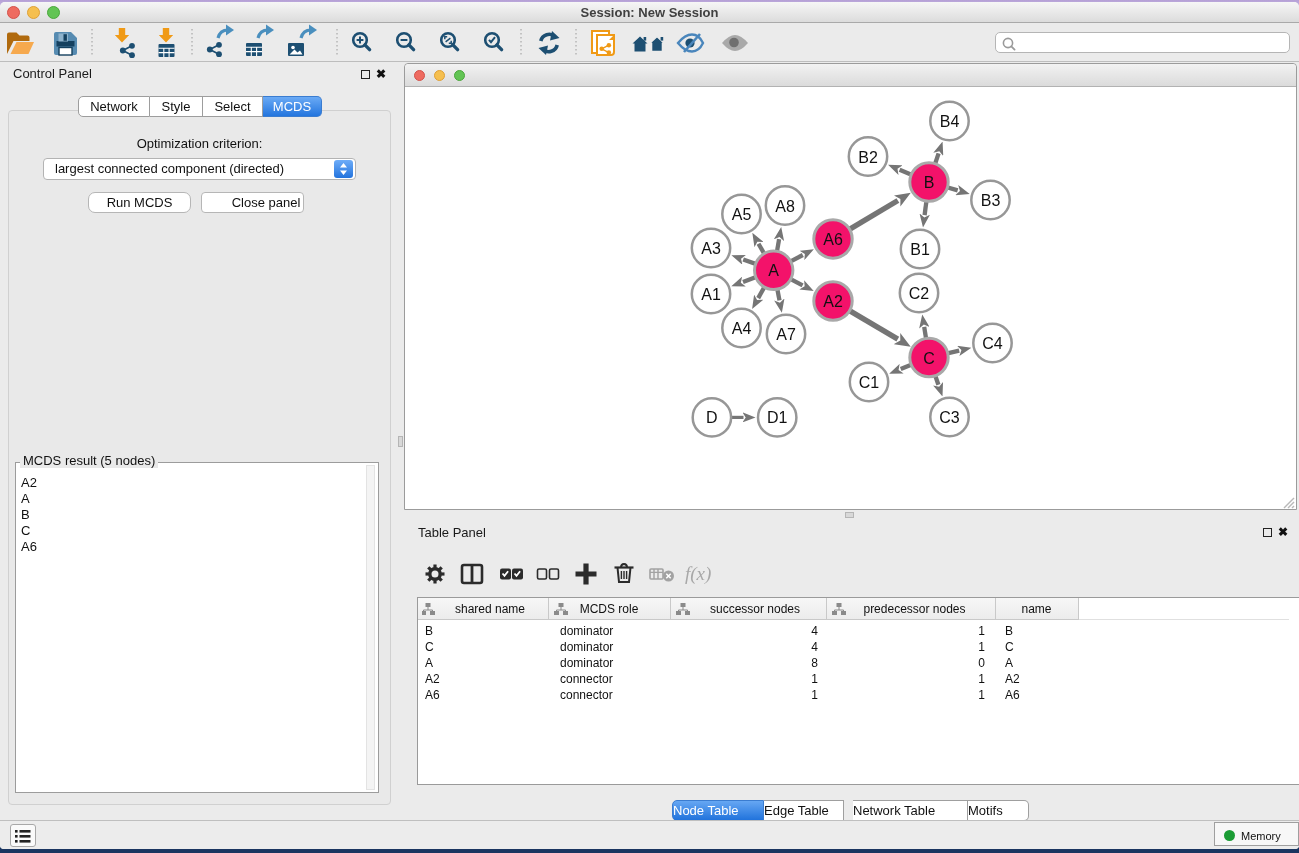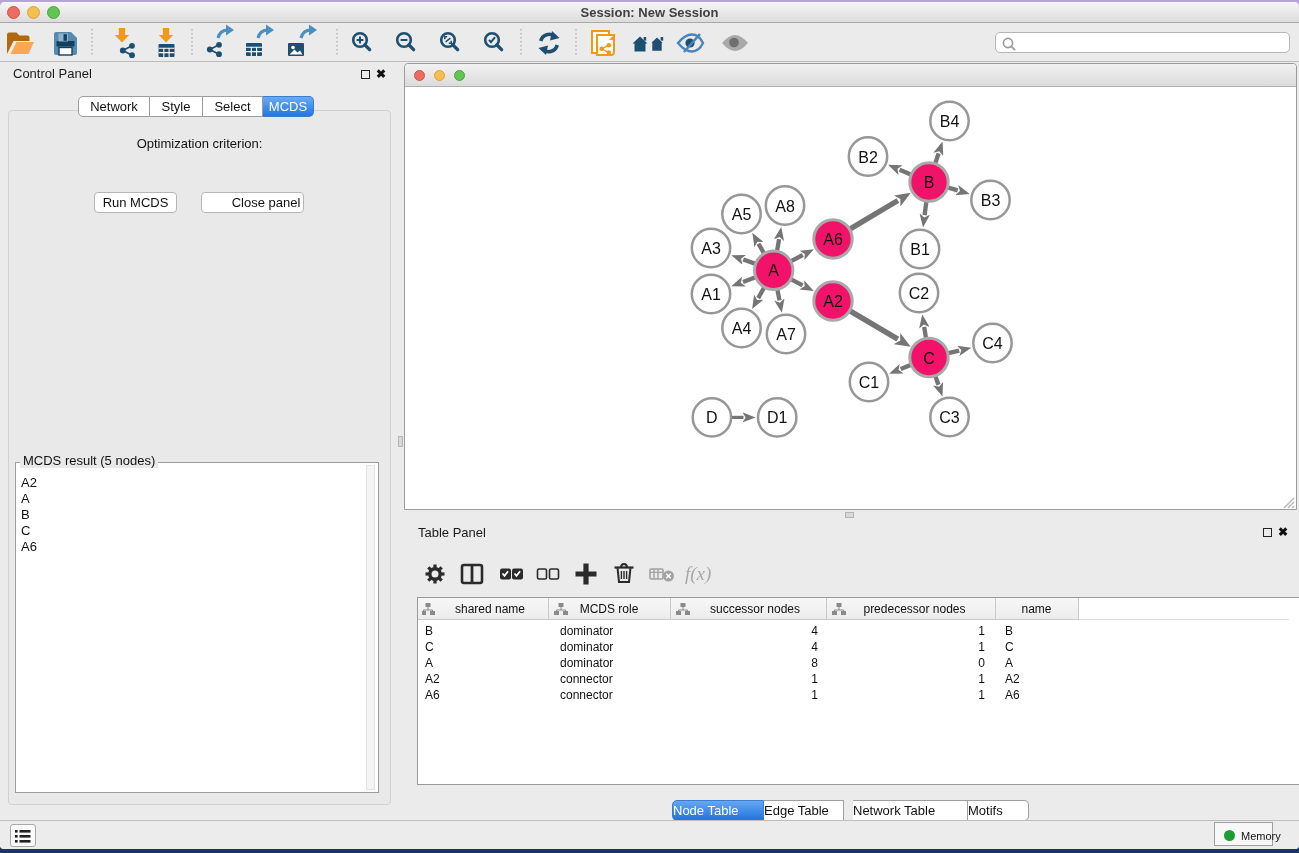--- a/index.html
+++ b/index.html
@@ -175,23 +175,31 @@
         </svg>
       </div>
   </div>
   <div class="abs ptitle" style="left:13px;top:64px;">Control Panel</div>
   <div class="abs flt" style="left:361px;top:68px;"></div>
   <div class="abs clx" style="left:376px;top:67px;">✖</div>
   <div class="abs" id="cpanel"></div>
   <div class="abs tab" style="left:78px;width:72px;border-radius:5px 0 0 5px;">Network</div>
   <div class="abs tab" style="left:150px;width:53px;border-left:none;">Style</div>
   <div class="abs tab" style="left:203px;width:60px;border-left:none;">Select</div>
-  <div class="abs tab tabsel" style="left:263px;width:51px;border-left:none;border-radius:0 5px 5px 0;">MCDS</div>
+  <div class="abs tab tabsel" style="left:263px;width:59px;border-left:none;border-radius:0 5px 5px 0;">MCDS</div>
   <div class="abs" style="left:8px;top:134px;width:383px;text-align:center;font-size:13px;color:#111;">Optimization criterion:</div>
-  <div class="abs btn" style="left:94px;top:190px;width:83px;height:21px;line-height:19px;">Run MCDS</div>
+  <div class="abs" style="left:43px;top:156px;width:313px;height:22px;background:#fff;border:1px solid #b3b3b3;border-radius:4px;">
+    <div class="abs" style="left:11px;top:2px;font-size:13px;color:#111;">largest connected component (directed)</div>
+    <div class="abs" style="right:2px;top:1px;width:19px;height:18px;border-radius:3px;background:linear-gradient(#6fadf8,#2273dd);">
+      <svg width="19" height="18">
+          <path d="M9.5,3 L13,7.5 L6,7.5 Z M9.5,15 L13,10.5 L6,10.5 Z" fill="#fff"></path>
+        </svg>
+    </div>
+  </div>
+  <div class="abs btn" style="left:88px;top:190px;width:103px;height:21px;line-height:19px;border-radius:7px;">Run MCDS</div>
   <div class="abs btn" style="left:201px;top:190px;width:103px;height:21px;line-height:19px;padding-left:27px;">Close panel</div>
   <div class="abs" style="left:15px;top:460px;width:364px;height:331px;background:#fff;border:1px solid #9c9c9c;">
     <div class="abs" style="left:5px;top:12px;font-size:13px;color:#111;line-height:16px;">A2<br>A<br>B<br>C<br>A6</div>
     <div class="abs" style="right:3px;top:2px;width:9px;height:325px;background:#f4f4f4;border:1px solid #e3e3e3;"></div>
   </div>
   <div class="abs" style="left:20px;top:452px;height:14px;background:#e9e9e9;padding:0 3px;font-size:13px;color:#111;line-height:13px;">MCDS result (5 nodes)</div>
   <div class="abs" id="nwin">
     <div class="abs" id="ntitle">
       <div class="abs tl" style="left:9px;top:6px;width:11px;height:11px;background:#ee6b60;border:1px solid #d3524b;"></div>
       <div class="abs tl" style="left:29px;top:6px;width:11px;height:11px;background:#f5bf4f;border:1px solid #dfa036;"></div>
@@ -380,18 +388,18 @@
           <g fill="#222">
             <rect x="0" y="1" width="2.6" height="2.6"></rect>
             <rect x="4.5" y="1" width="11" height="2.6"></rect>
             <rect x="0" y="6" width="2.6" height="2.6"></rect>
             <rect x="4.5" y="6" width="11" height="2.6"></rect>
             <rect x="0" y="11" width="2.6" height="2.6"></rect>
             <rect x="4.5" y="11" width="11" height="2.6"></rect>
           </g>
         </svg>
     </div>
-    <div class="abs" style="left:1214px;top:1px;width:59px;height:24px;background:#f7f7f7;border:1px solid #9f9f9f;">
+    <div class="abs" style="left:1214px;top:1px;width:85px;height:24px;background:#f7f7f7;border:1px solid #9f9f9f;">
       <div class="abs" style="left:9px;top:7px;width:11px;height:11px;border-radius:50%;background:#1b9c35;"></div>
       <div class="abs" style="left:26px;top:7px;font-size:11px;color:#111;">Memory</div>
     </div>
   </div>
 </div>
 
 </body></html>

